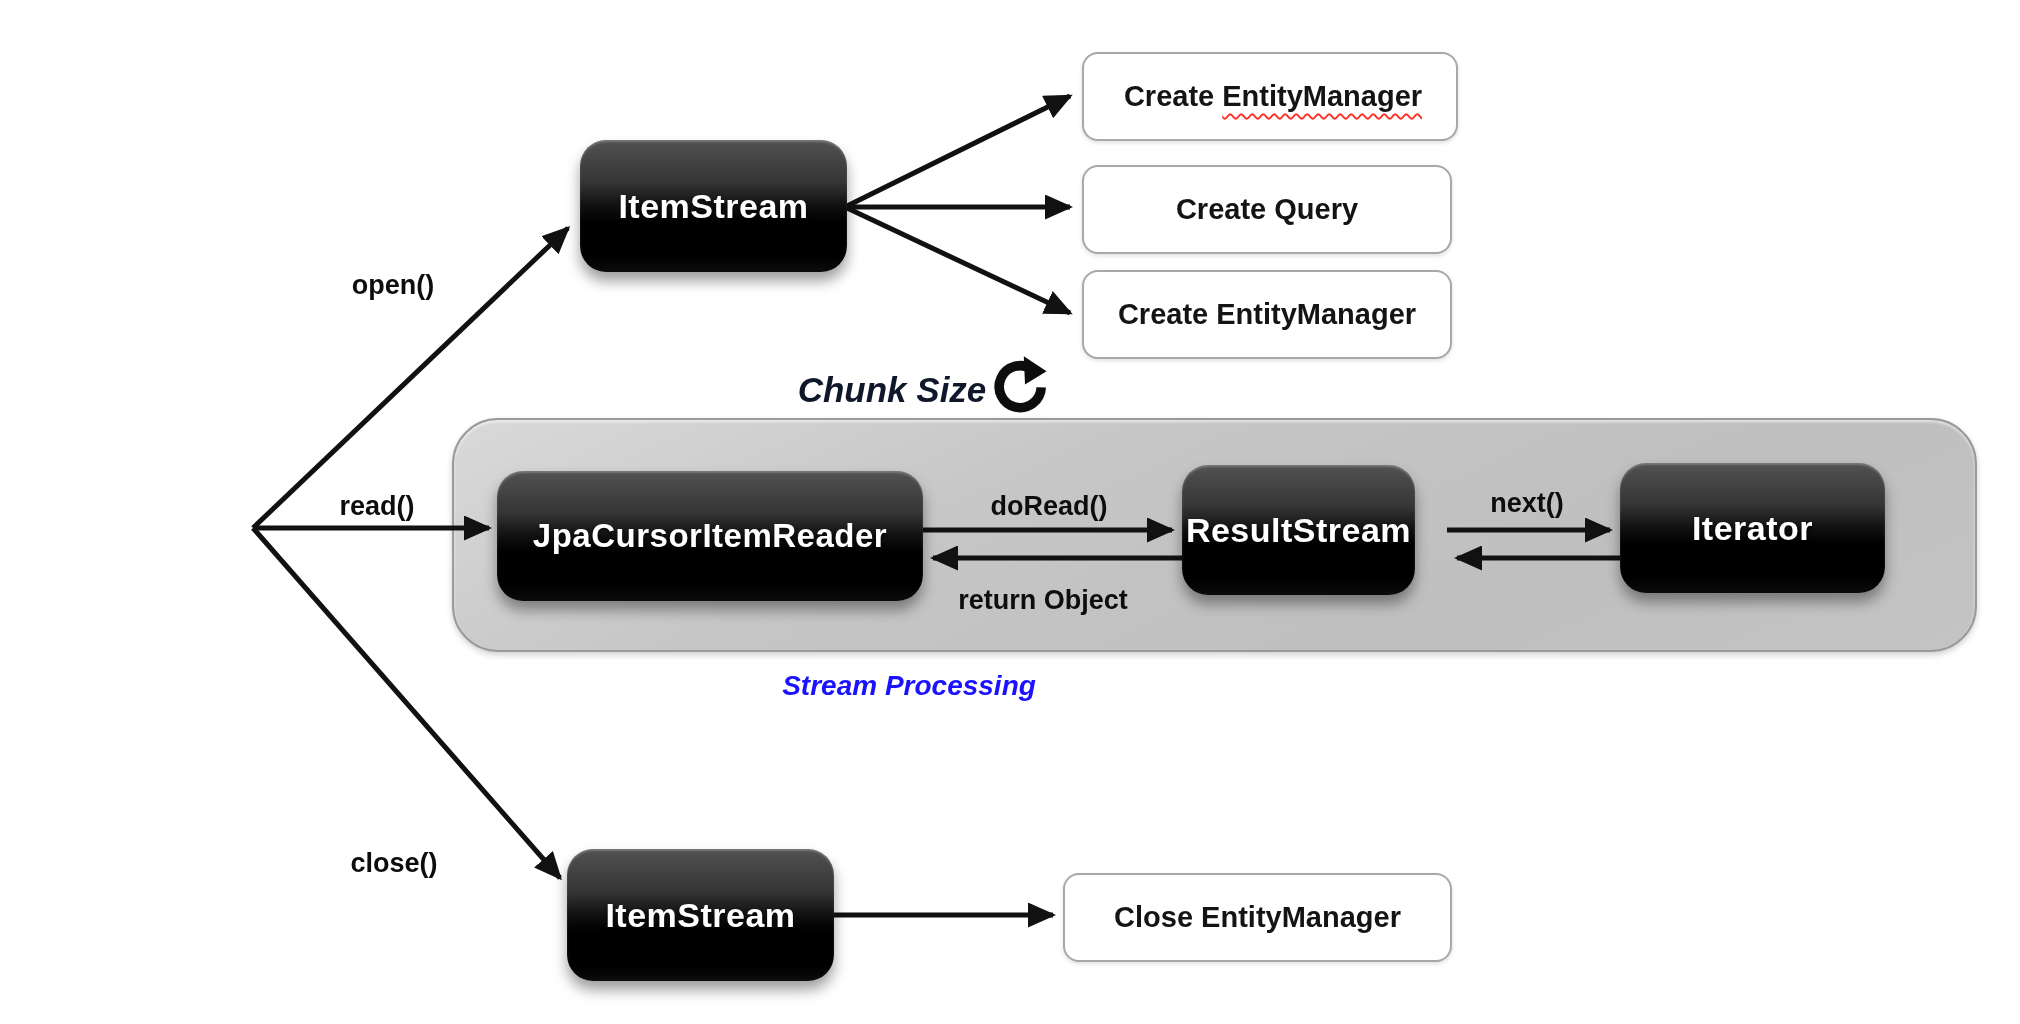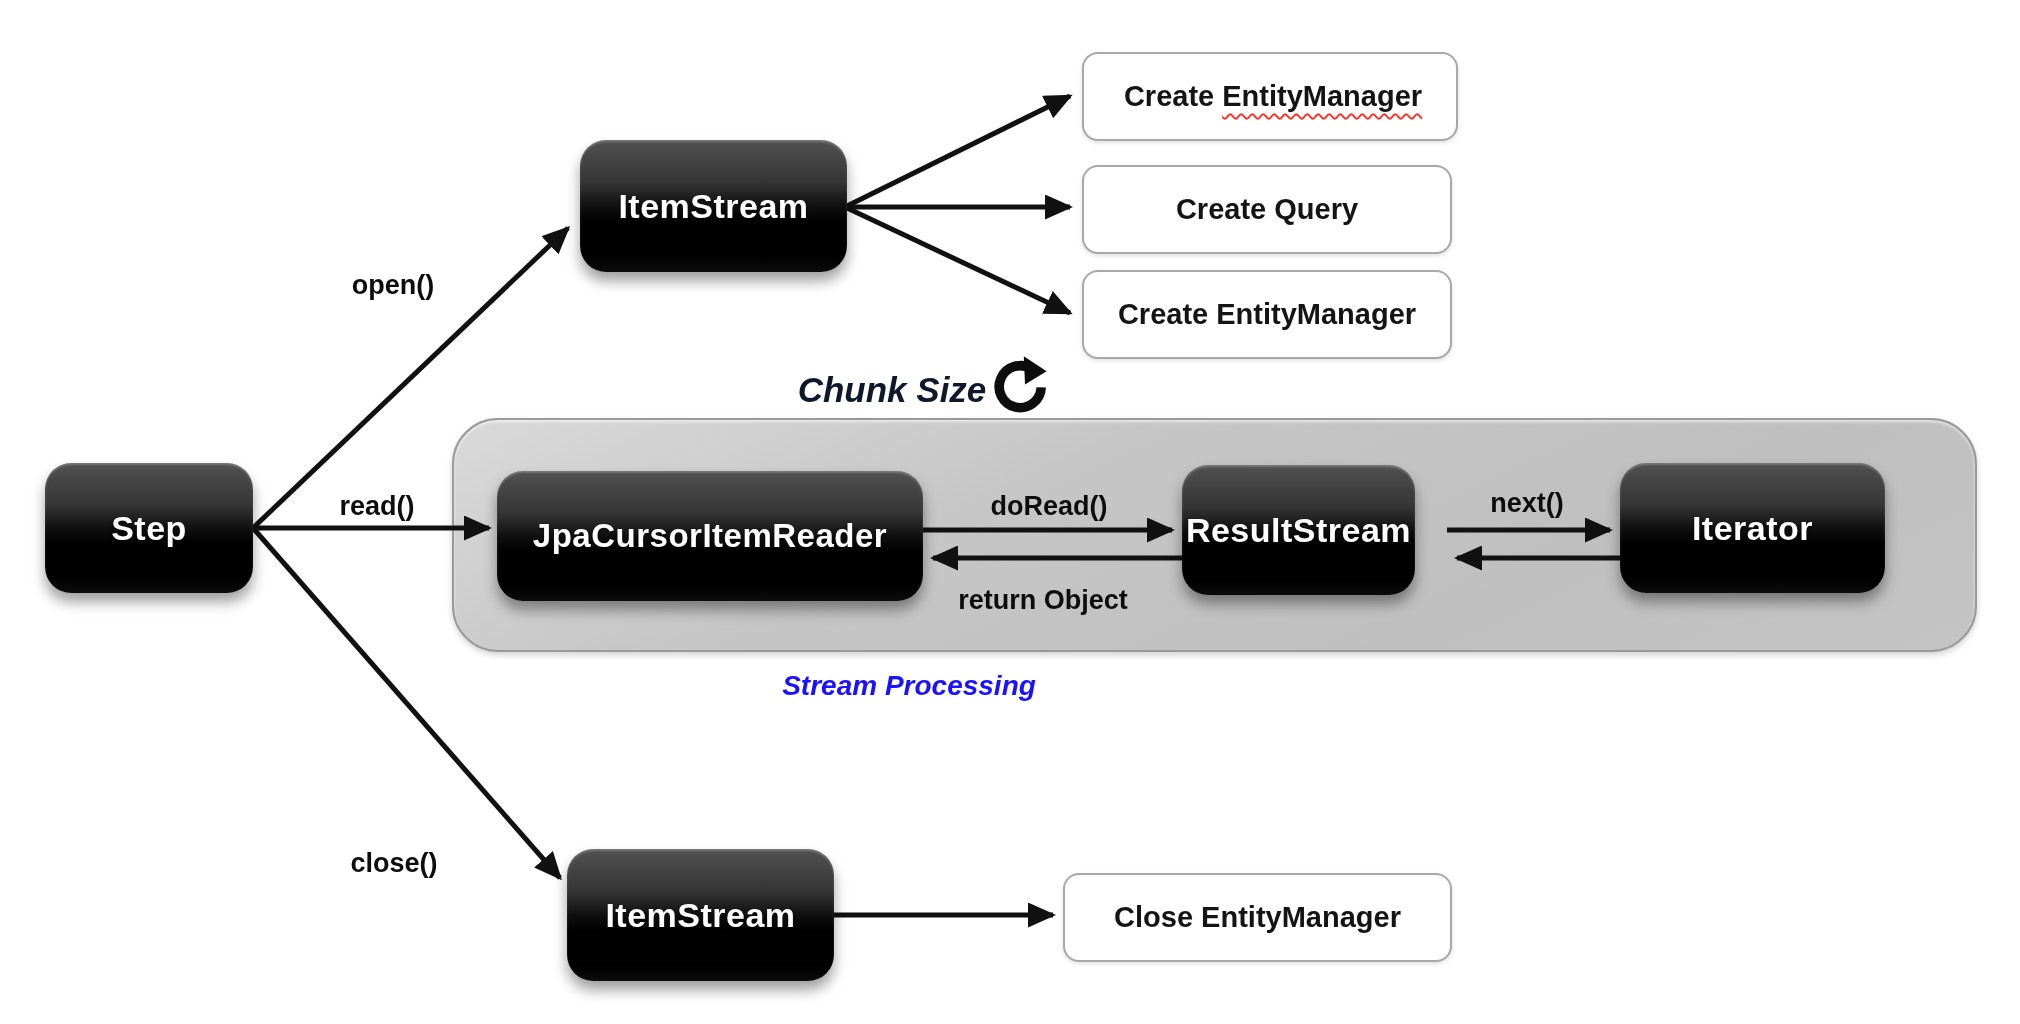--- a/index.html
+++ b/index.html
@@ -93,23 +93,20 @@
       <line x1="847" y1="207" x2="1070" y2="207" marker-end="url(#ah)"></line>
       <line x1="847" y1="208" x2="1070" y2="313" marker-end="url(#ah)"></line>
       <line x1="923" y1="530" x2="1172" y2="530" marker-end="url(#ah)"></line>
       <line x1="1182" y1="558" x2="933" y2="558" marker-end="url(#ah)"></line>
       <line x1="1447" y1="530" x2="1610" y2="530" marker-end="url(#ah)"></line>
       <line x1="1620" y1="558" x2="1457" y2="558" marker-end="url(#ah)"></line>
       <line x1="834" y1="915" x2="1053" y2="915" marker-end="url(#ah)"></line>
     </g>
   </svg>
 
-  <div class="black-node n-step">
-    <span>Step</span>
-  </div>
 
   <div class="black-node n-itemstream-open">
     <span>ItemStream</span>
   </div>
 
   <div class="black-node n-jpa">
     <span>JpaCursorItemReader</span>
   </div>
 
   <div class="black-node n-resultstream">

